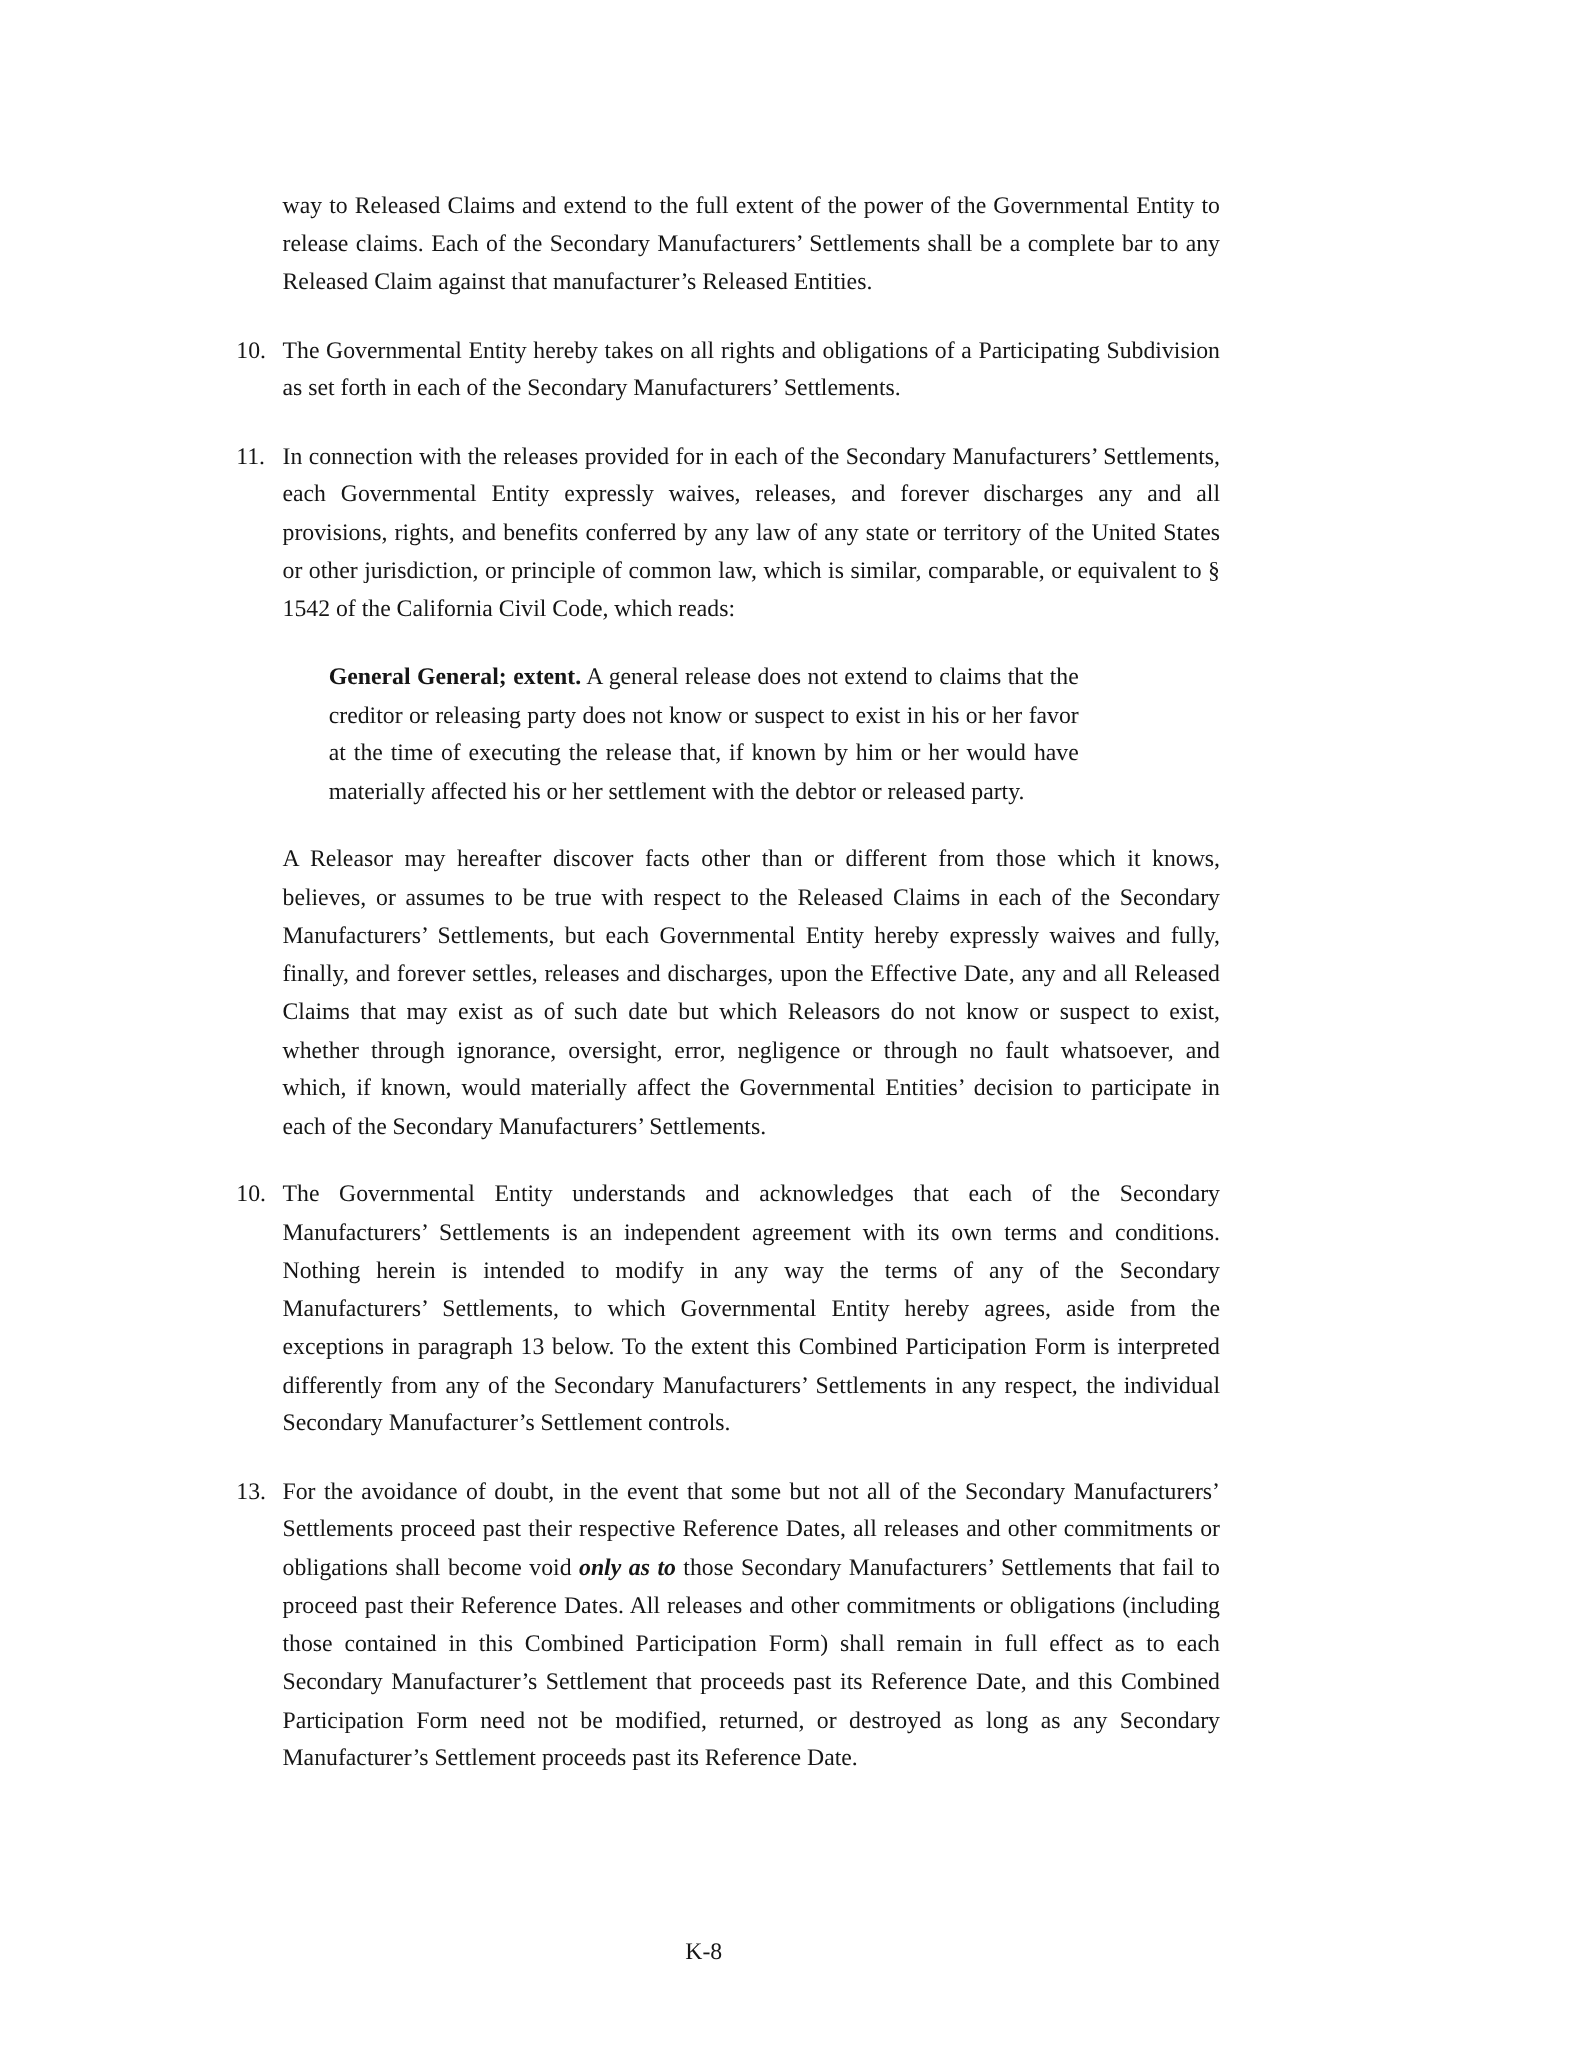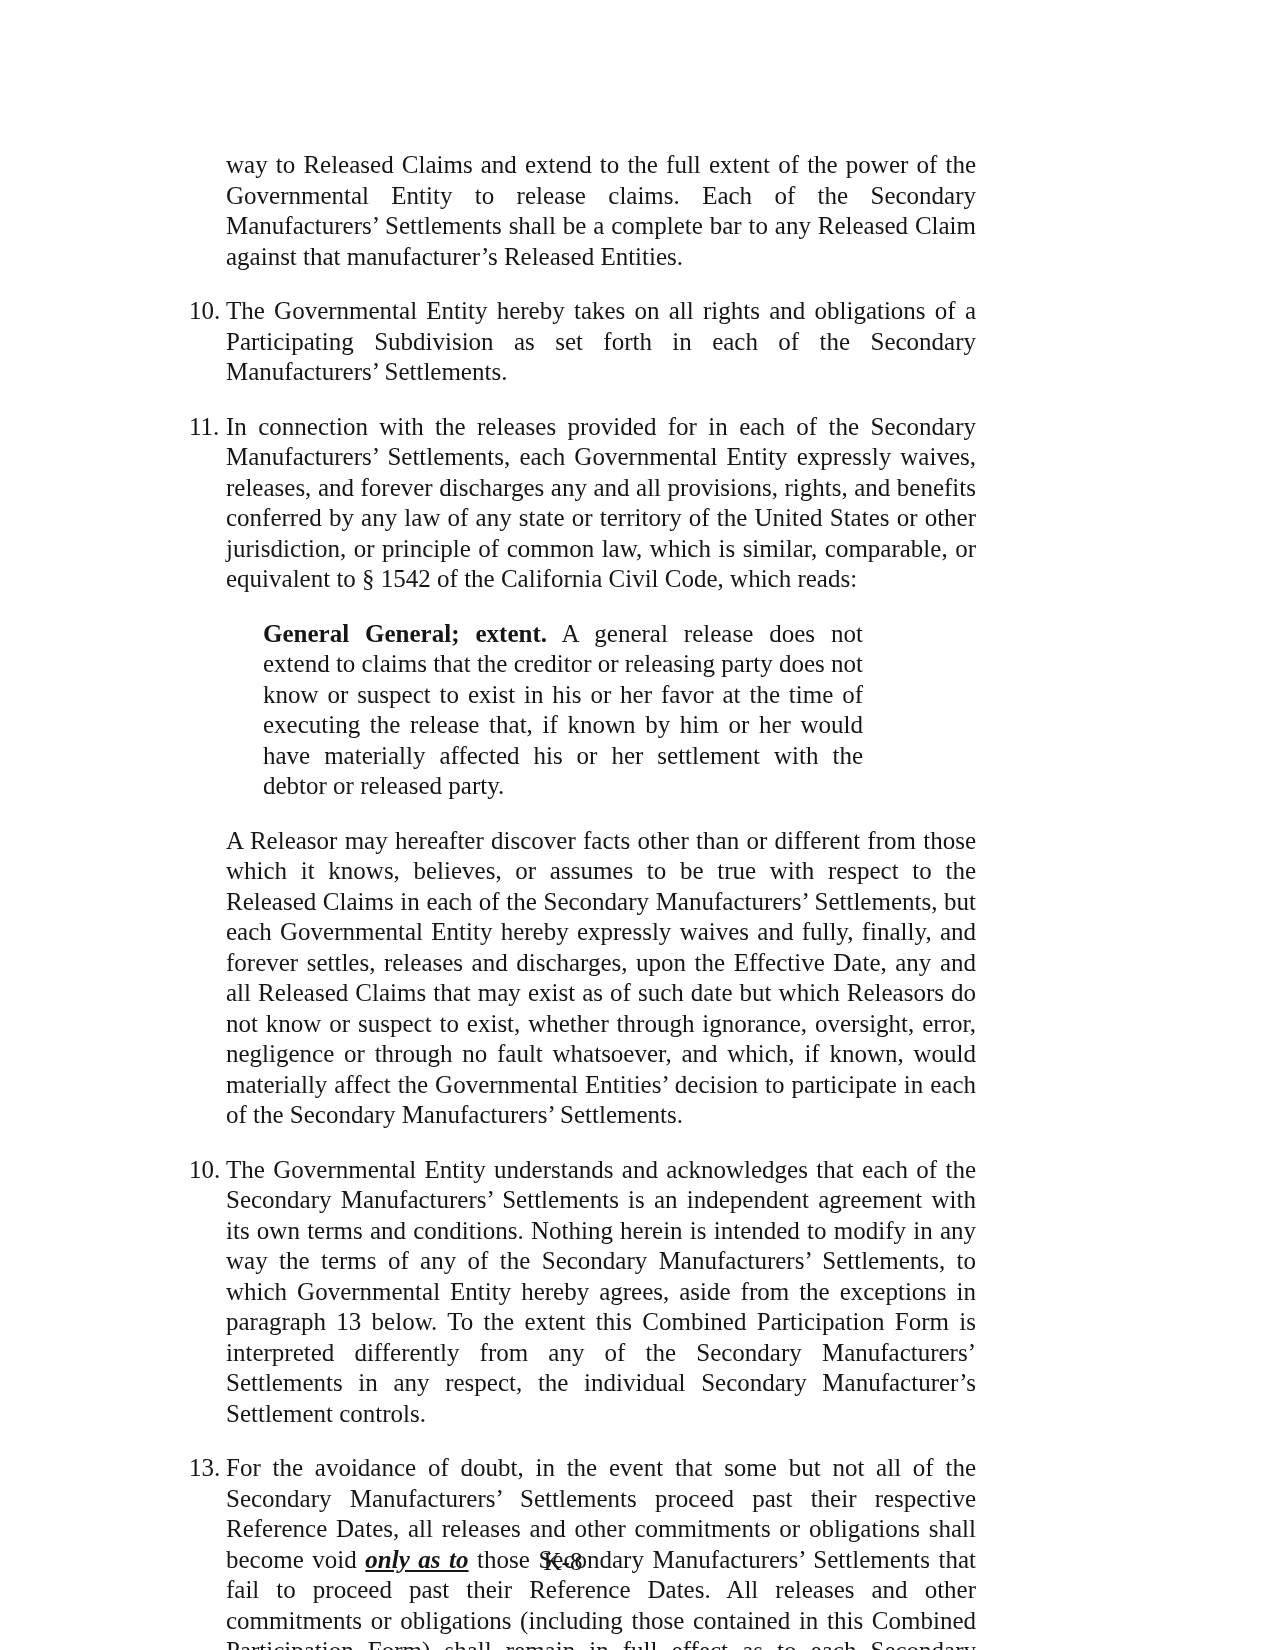--- a/index.html
+++ b/index.html
@@ -6,21 +6,21 @@
     margin: 0;
     padding: 0;
     background: #ffffff;
   }
   .page {
     position: relative;
     width: 1126px;
     height: 1650px;
     background: #ffffff;
     font-family: "Liberation Serif", serif;
-    font-size: 25px;
+    font-size: 19px;
     line-height: 30.5px;
     color: #161616;
     overflow: hidden;
   }
   .content {
     position: absolute;
     top: 150px;
     left: 0;
     right: 0;
   }
@@ -39,21 +39,20 @@
   .para.quote {
     margin-left: 263px;
     margin-right: 263px;
   }
   .lead-bold {
     font-weight: bold;
   }
   .emph {
     font-weight: bold;
     font-style: italic;
-    text-decoration: underline;
   }
   .footer {
     position: absolute;
     top: 1547px;
     left: 0;
     width: 100%;
     text-align: center;
   }
 </style>
 </head>

